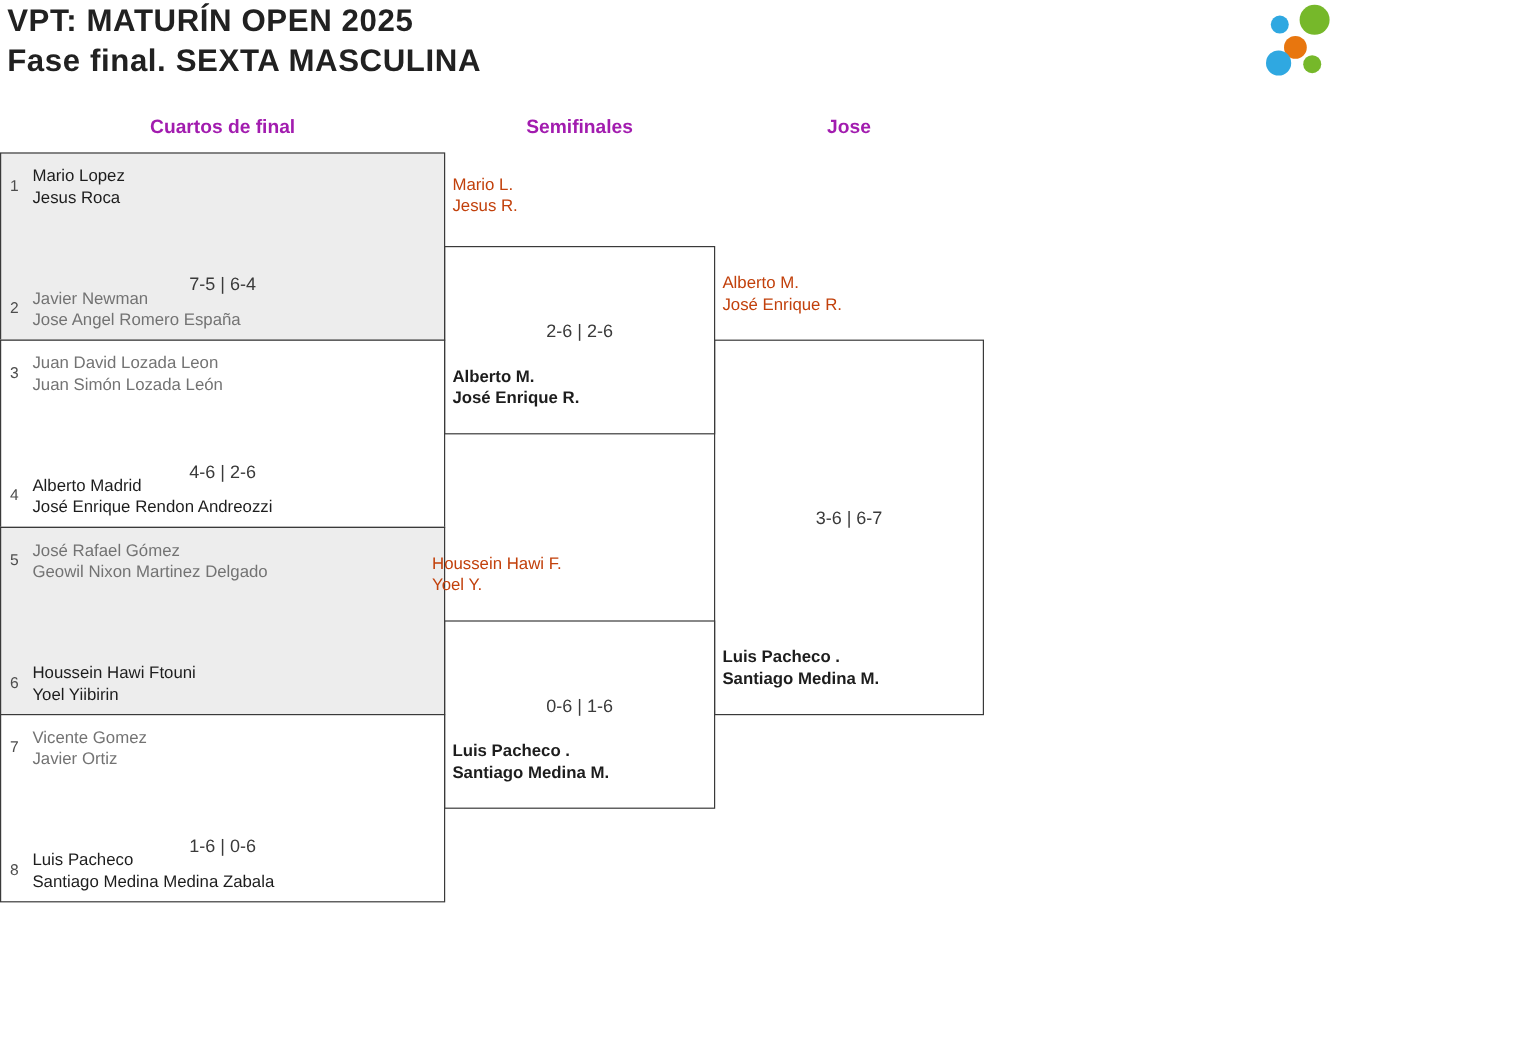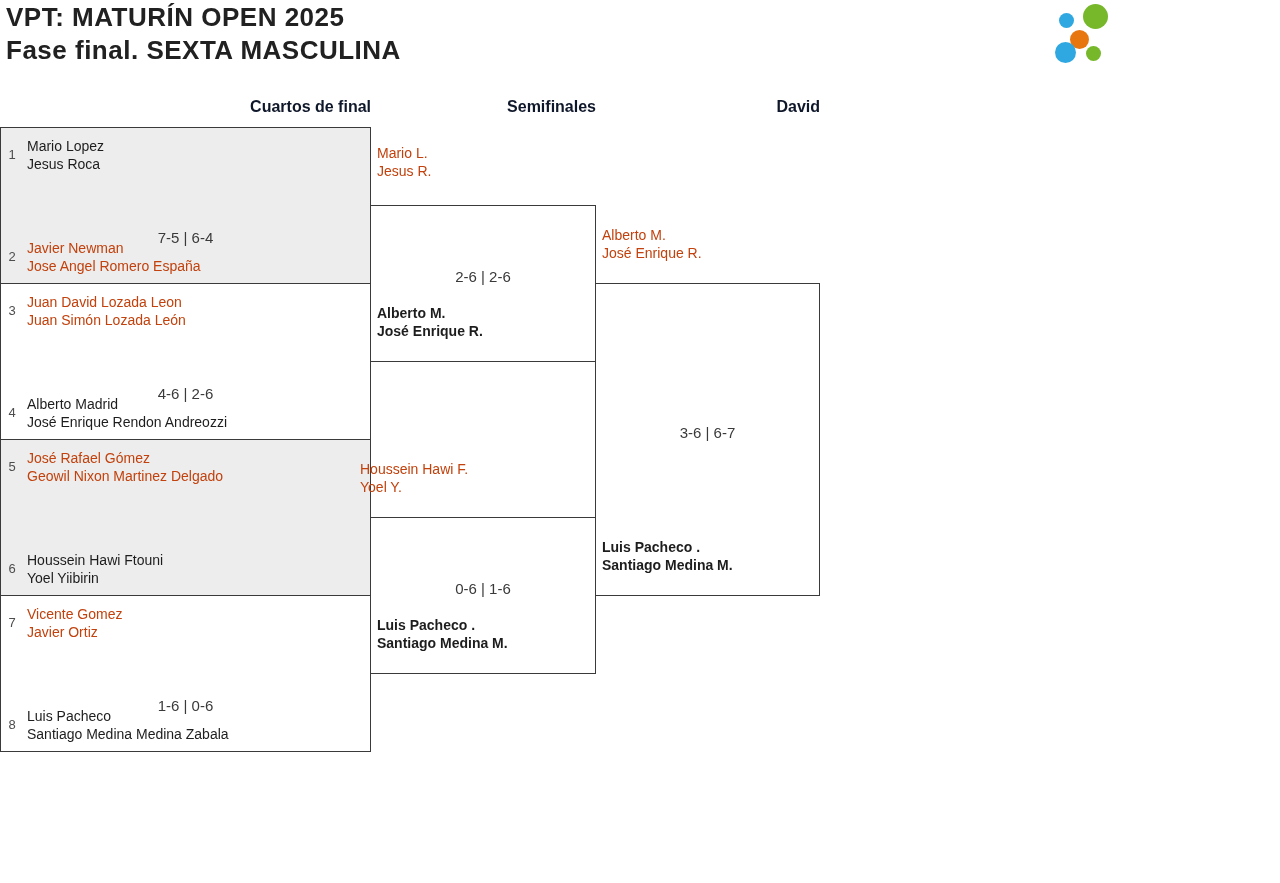--- a/index.html
+++ b/index.html
@@ -16,39 +16,39 @@
   .dot-blue-small{left:9px;top:13px;width:15px;height:15px;background:#2fa8e1;}
   .dot-green-large{left:33px;top:4px;width:25px;height:25px;background:#76b82a;}
   .dot-orange{left:20px;top:30px;width:19px;height:19px;background:#e8760e;}
   .dot-blue-medium{left:5px;top:42px;width:21px;height:21px;background:#2fa8e1;}
   .dot-green-small{left:36px;top:46px;width:15px;height:15px;background:#76b82a;}
   .wordmark{position:absolute;left:62px;top:0px;font-size:50px;line-height:62px;font-weight:700;
             color:#76b82a;letter-spacing:-2px;}
 
   
   .round-header{position:absolute;top:97px;font-size:16px;line-height:20px;font-weight:700;
-                color:#0f172a;text-align:right;}
+                color:#a21caf;text-align:center;}
   .rh-qf{left:0;width:371px;}
   .rh-sf{left:370px;width:226px;}
   .rh-f{left:595px;width:225px;}
 
   
   .box{position:absolute;border:1px solid #3a3a3a;box-sizing:border-box;}
   .qf{left:0;width:371px;height:157px;}
   .qf1{top:127px;background:#ededed;}
   .qf2{top:283px;background:#ffffff;}
   .qf3{top:439px;background:#ededed;}
   .qf4{top:595px;background:#ffffff;}
   .sf{left:370px;width:226px;height:157px;background:transparent;}
   .sf1{top:205px;}
   .sf2{top:517px;}
   .fbox{left:595px;top:283px;width:225px;height:313px;background:transparent;}
 
   
-  .team{position:absolute;font-size:14px;line-height:18px;color:#c2410c;white-space:nowrap;}
+  .team{position:absolute;font-size:14px;line-height:18px;color:#737373;white-space:nowrap;}
   .team.winner{color:#1d1d1d;font-weight:400;}
   .qf .team{left:26px;}
   .qf .team.t{top:9px;}
   .qf .team.b{bottom:8px;}
   .seed{position:absolute;left:0;width:22px;text-align:center;font-size:13px;color:#4d4d4d;
         line-height:36px;height:36px;}
   .seed.t{top:9px;}
   .seed.b{bottom:8px;}
   .score{position:absolute;font-size:15px;line-height:18px;color:#3a3a3a;text-align:center;
          white-space:nowrap;margin-top:32px;}
@@ -80,21 +80,21 @@
   <div class="logo">
     <span class="dot dot-blue-small"></span>
     <span class="dot dot-green-large"></span>
     <span class="dot dot-orange"></span>
     <span class="dot dot-blue-medium"></span>
     <span class="dot dot-green-small"></span>
   </div>
 
   <div class="round-header rh-qf">Cuartos de final</div>
   <div class="round-header rh-sf">Semifinales</div>
-  <div class="round-header rh-f">David</div>
+  <div class="round-header rh-f">Jose</div>
 
   <div class="box qf qf1">
     <div class="seed t">1</div>
     <div class="team t winner">
       <div>Mario Lopez</div>
       <div>Jesus Roca</div>
     </div>
     <div class="score">7-5 | 6-4</div>
     <div class="seed b">2</div>
     <div class="team b">

